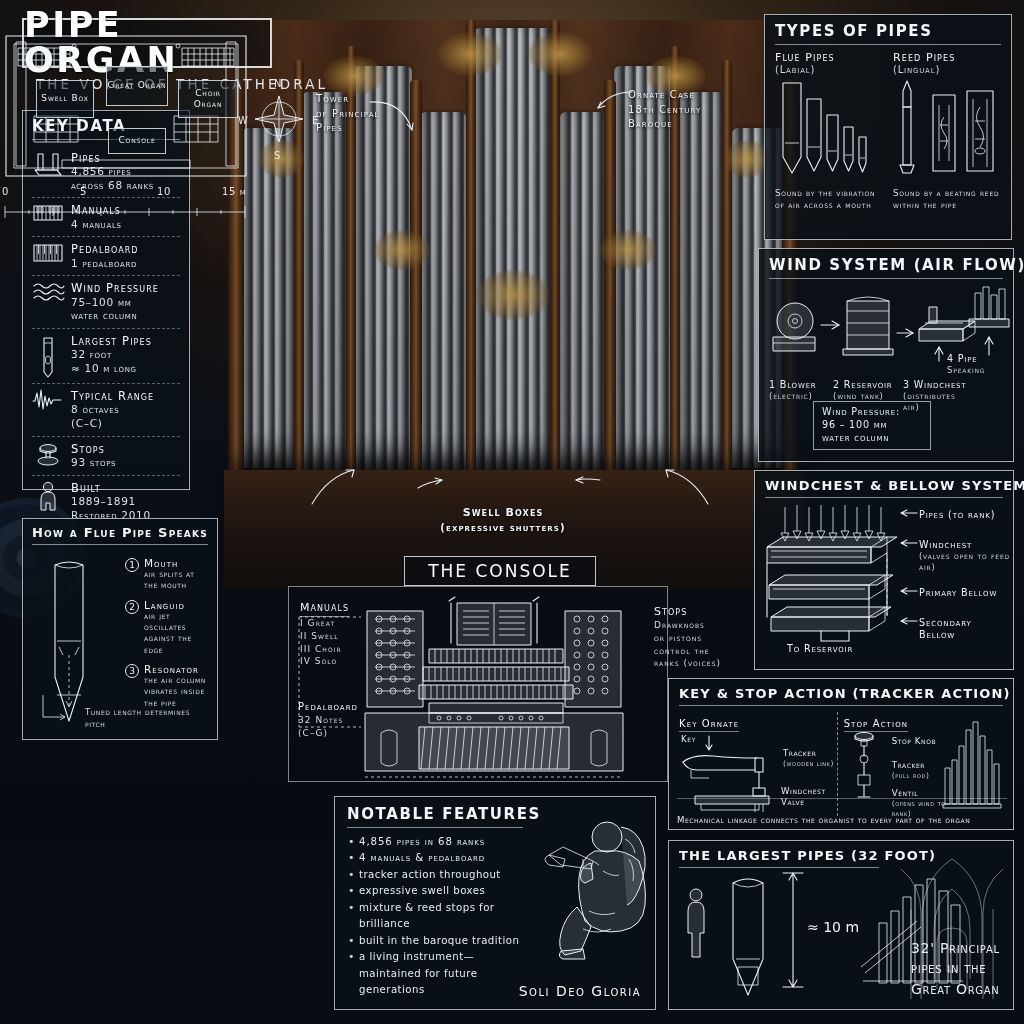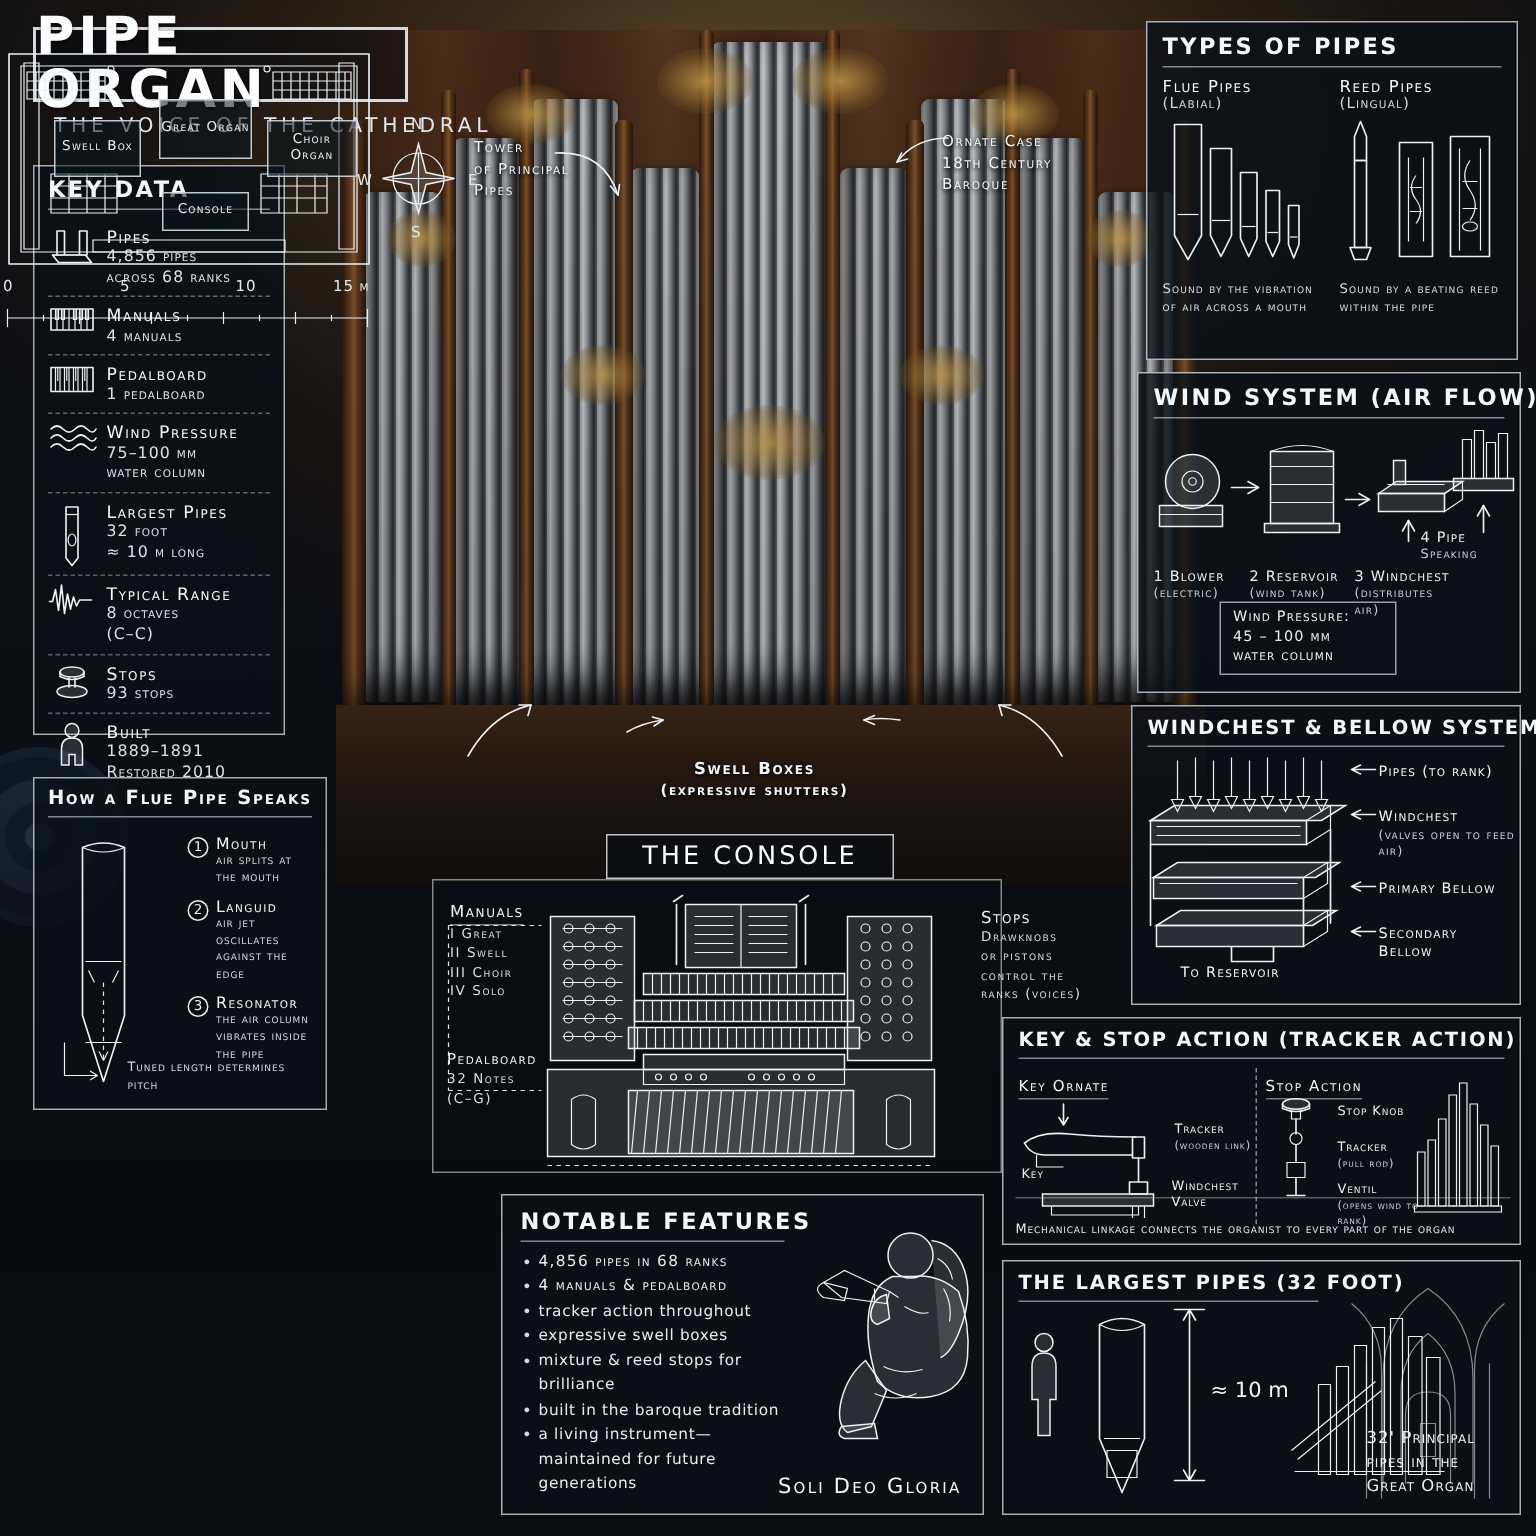--- a/index.html
+++ b/index.html
@@ -662,21 +662,21 @@
       </div>
     </div>
     <div class="ws-cap" style="position:absolute;right:10px;top:104px;width:56px;">
       <span>4</span>
       <span>Pipe</span>
       <small>Speaking</small>
     </div>
 
     <div class="wp-box" style="position:absolute;left:54px;top:152px;width:118px;">
       <div>Wind Pressure:</div>
-      <div>45 – 100 mm</div>
+      <div>96 – 100 mm</div>
       <div>water column</div>
     </div>
   </div>
 
   <div class="panel" id="windchest-panel">
     <div class="ptitle small">WINDCHEST &amp; BELLOW SYSTEM</div>
 
     <svg width="148" height="150" viewBox="0 0 148 150" style="position:absolute;left:6px;top:28px;">
       <g class="st2">
         <path d="M24 8v26M36 6v26M48 8v26M60 6v26M72 8v26M84 6v26M96 8v26M108 6v26M120 8v26"></path>
@@ -720,21 +720,21 @@
     <div class="wc-lbl" style="position:absolute;left:32px;top:172px;">To Reservoir</div>
   </div>
 
   <div class="panel" id="action-panel">
     <div class="ptitle small" style="text-align:center;">KEY &amp; STOP ACTION (TRACKER ACTION)</div>
 
     <div style="display:flex; height:104px;">
 
       <div style="width:158px; position:relative;">
         <div class="act-sub">Key Ornate</div>
-        <div class="act-t" style="position:absolute;left:2px;top:22px;margin-top:44px;">Key</div>
+        <div class="act-t" style="position:absolute;left:2px;top:22px;">Key</div>
         <svg width="156" height="80" viewBox="0 0 156 80" style="position:absolute;left:0;top:20px;">
           <path class="st" d="M30 4v14M30 18l-3-5M30 18l3-5"></path>
           <path class="st" d="M4 30q10-8 30-6t44 2"></path>
           <path class="st" d="M4 30q4 8 14 8h58"></path>
           <path class="st" d="M76 26h8v14h-8z"></path>
           <path class="st2" d="M12 38v8h18"></path>
           <path class="st" d="M80 40v16"></path>
           <path class="st" d="M74 56h12v8H74z"></path>
           <path class="stf" d="M16 64h74v8H16z"></path>
           <path class="st2" d="M22 72v6h58v-6"></path>
@@ -813,21 +813,21 @@
 
     <svg width="110" height="150" viewBox="0 0 110 150" style="position:absolute;right:6px;top:8px;opacity:.55;" class="st2">
       <path d="M55 10q-30 20-30 60v70M55 10q30 20 30 60v70"></path>
       <path d="M55 40q-18 14-18 40v50M55 40q18 14 18 40v50"></path>
       <path d="M40 140v-46q0-15 15-15t15 15v46"></path>
       <path d="M4 20q20 16 20 44v86M106 20q-20 16-20 44v86"></path>
       <path d="M14 60v90M96 60v90"></path>
       <path d="M50 100h10v22H50z"></path>
     </svg>
 
-    <div style="position:absolute;right:10px;bottom:10px;width:92px;font-size:11px;font-variant:small-caps;letter-spacing:.7px;color:#e6eef3;line-height:1.45;">
+    <div style="position:absolute;right:10px;bottom:10px;width:92px;font-size:14px;font-variant:small-caps;letter-spacing:.7px;color:#e6eef3;line-height:1.45;">
       <div>32' Principal</div>
       <div>pipes in the</div>
       <div>Great Organ</div>
     </div>
   </div>
 
   <div id="floor-panel">
     <div id="floor-title">ORGAN LOFT FLOOR PLAN (TYPICAL)</div>
 
     <svg width="248" height="152" viewBox="0 0 248 152" style="position:absolute;left:2px;top:28px;">

